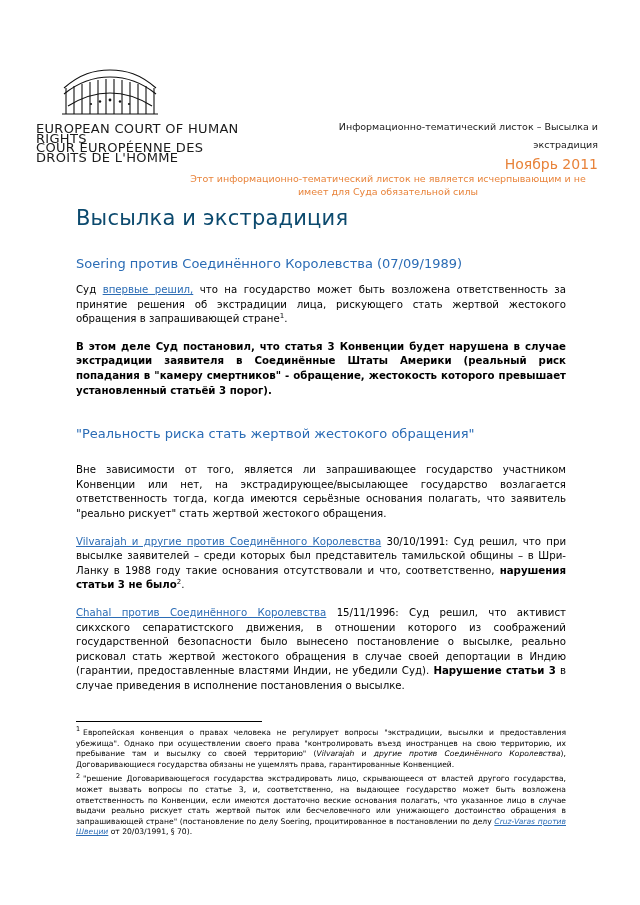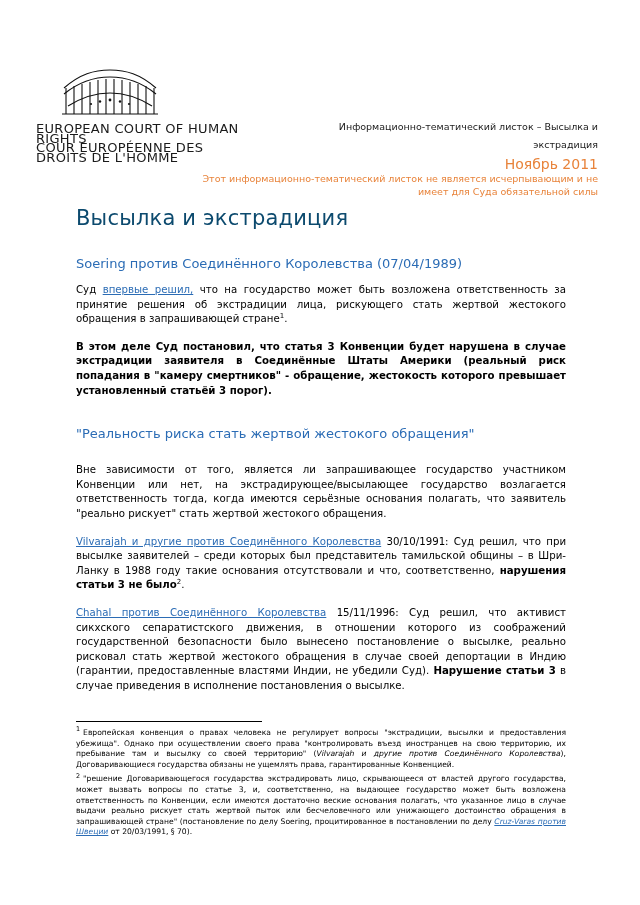--- a/index.html
+++ b/index.html
@@ -79,21 +79,21 @@
     text-align: right;
     font-size: 14px;
     color: #e8833a;
     line-height: 13px;
   }
   .disclaimer {
     position: absolute;
     top: 172px;
     right: 42px;
     width: 420px;
-    text-align: right;
+    text-align: center;
     font-size: 9.5px;
     color: #e8833a;
     line-height: 13px;
   }
 
   
   .content {
     position: absolute;
     top: 206px;
     left: 76px;
@@ -200,21 +200,21 @@
   </div>
 
   <div class="doc-subject">Информационно-тематический листок – Высылка и экстрадиция</div>
   <div class="date-line">Ноябрь 2011</div>
   <div class="disclaimer">Этот информационно-тематический листок не является исчерпывающим и не имеет для Суда обязательной силы</div>
 
   <div class="content">
 
     <h1 class="title">Высылка и экстрадиция</h1>
 
-    <h2 class="case-heading">Soering против Соединённого Королевства (07/04/1989)</h2>
+    <h2 class="case-heading">Soering против Соединённого Королевства (07/09/1989)</h2>
 
     <p class="body"><span>Суд </span><a class="lnk" href="#">впервые решил,</a><span> что на государство может быть возложена ответственность за принятие решения об экстрадиции лица, рискующего стать жертвой жестокого обращения в запрашивающей стране</span><sup>1</sup><span>.</span></p>
 
     <p class="body bold">В этом деле Суд постановил, что статья 3 Конвенции будет нарушена в случае экстрадиции заявителя в Соединённые Штаты Америки (реальный риск попадания в "камеру смертников" - обращение, жестокость которого превышает установленный статьёй 3 порог).</p>
 
     <h2 class="section-heading">"Реальность риска стать жертвой жестокого обращения"</h2>
 
     <p class="body">Вне зависимости от того, является ли запрашивающее государство участником Конвенции или нет, на экстрадирующее/высылающее государство возлагается ответственность тогда, когда имеются серьёзные основания полагать, что заявитель "реально рискует" стать жертвой жестокого обращения.</p>
 
     <p class="body"><a class="lnk" href="#">Vilvarajah и другие против Соединённого Королевства</a><span> 30/10/1991: Суд решил, что при высылке заявителей – среди которых был представитель тамильской общины – в Шри-Ланку в 1988 году такие основания отсутствовали и что, соответственно, </span><span class="strongtext">нарушения статьи 3 не было</span><sup>2</sup><span>.</span></p>

